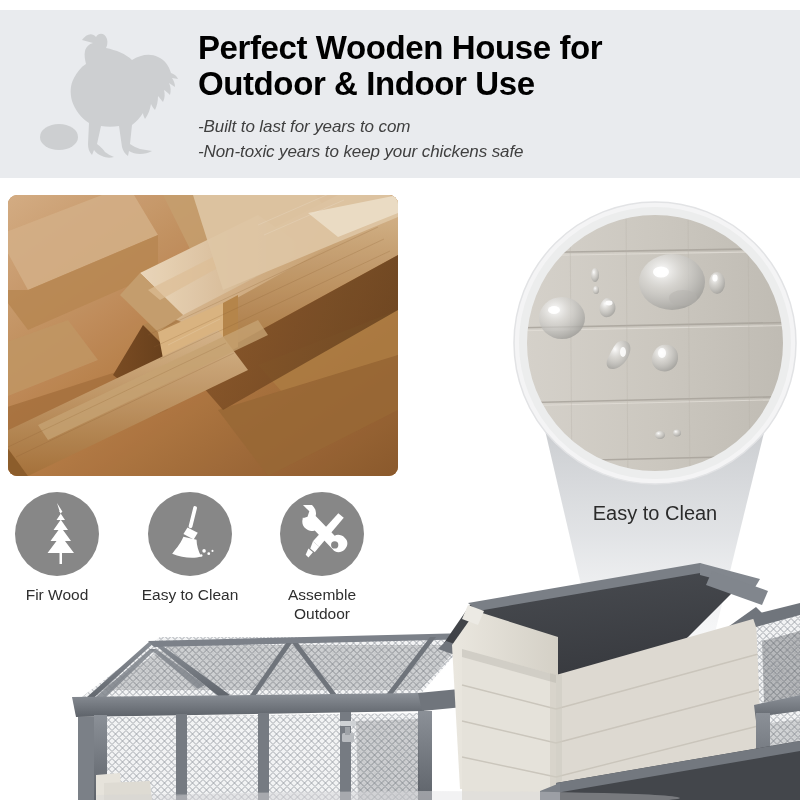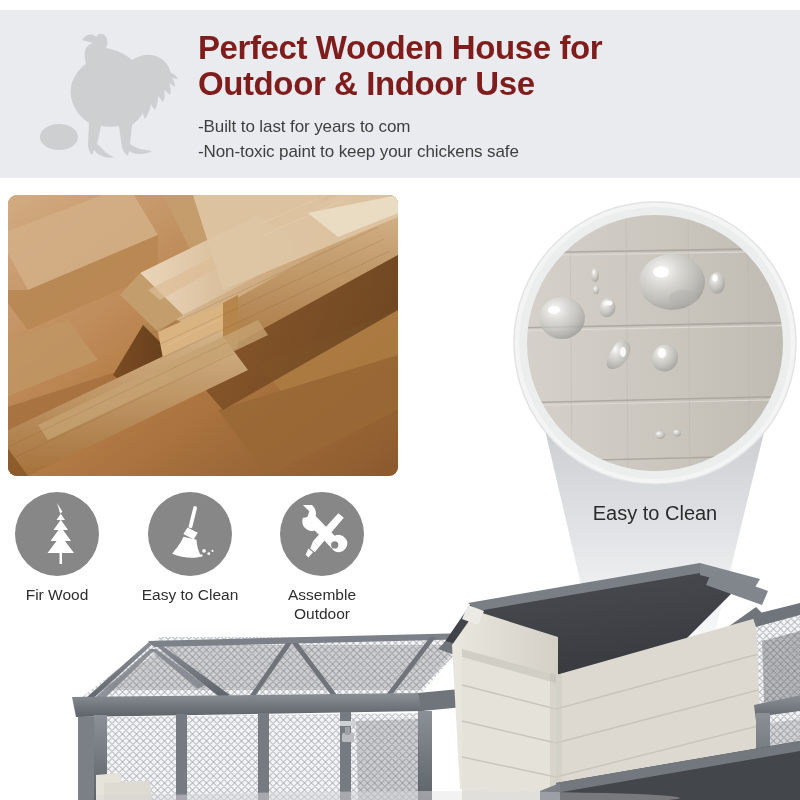--- a/index.html
+++ b/index.html
@@ -13,26 +13,26 @@
   .stage { position:absolute; inset:0; width:800px; height:800px; overflow:hidden; }
 
   
   .header-band{
     position:absolute; left:0; top:10px; width:800px; height:168px;
     background:#e9ebee;
   }
   .hen-mark{ position:absolute; left:24px; top:14px; width:170px; height:150px; }
   .header-text{ position:absolute; left:198px; top:20px; width:590px; }
   .headline{
-    font-size:33px; line-height:36px; font-weight:bold; color:#7f1d1d;
+    font-size:33px; line-height:36px; font-weight:bold; color:#000000;
     letter-spacing:-0.4px; white-space:pre-line;
   }
   .bullets{ margin-top:12px; }
   .bullet{
-    font-size:17px; line-height:25px; color:#3f3f3f; letter-spacing:-0.1px;
+    font-size:17px; line-height:25px; color:#3f3f3f; letter-spacing:-0.1px;font-style:italic;
   }
 
   
   .wood-photo{
     position:absolute; left:8px; top:195px; width:390px; height:281px;
     border-radius:9px; overflow:hidden;
     background:#c08b55;
   }
   .wood-photo .grain{ position:absolute; inset:0; }
 
@@ -77,21 +77,21 @@
           c3 2 6 5 8 8 c3 2 6 4 9 5 c-4 1-8 1-12-1 c-3-1-6-3-8-6 l-2 5 c-3-3-4-7-4-11 l1-21
           c-8-5-14-13-17-22 c-2-8-2-16 2-23 c3-6 7-11 12-14 c-1-4-2-9-1-13 c1-4 4-7 8-8 z"></path>
       </svg>
     </div>
 
     <div class="header-text">
       <div class="headline">Perfect Wooden House for
 Outdoor &amp; Indoor Use</div>
       <div class="bullets">
         <div class="bullet">-Built to last for years to com</div>
-        <div class="bullet">-Non-toxic paint to keep your chickens safe</div>
+        <div class="bullet">-Non-toxic years to keep your chickens safe</div>
       </div>
     </div>
   </div>
 
   <div class="wood-photo">
     <svg class="grain" viewBox="0 0 390 281" width="390" height="281" preserveAspectRatio="none">
       <defs>
         <linearGradient id="wdbg" x1="0" y1="0" x2="1" y2="1">
           <stop offset="0" stop-color="#d8b188"></stop>
             <stop offset="0.5" stop-color="#b97f48"></stop>

